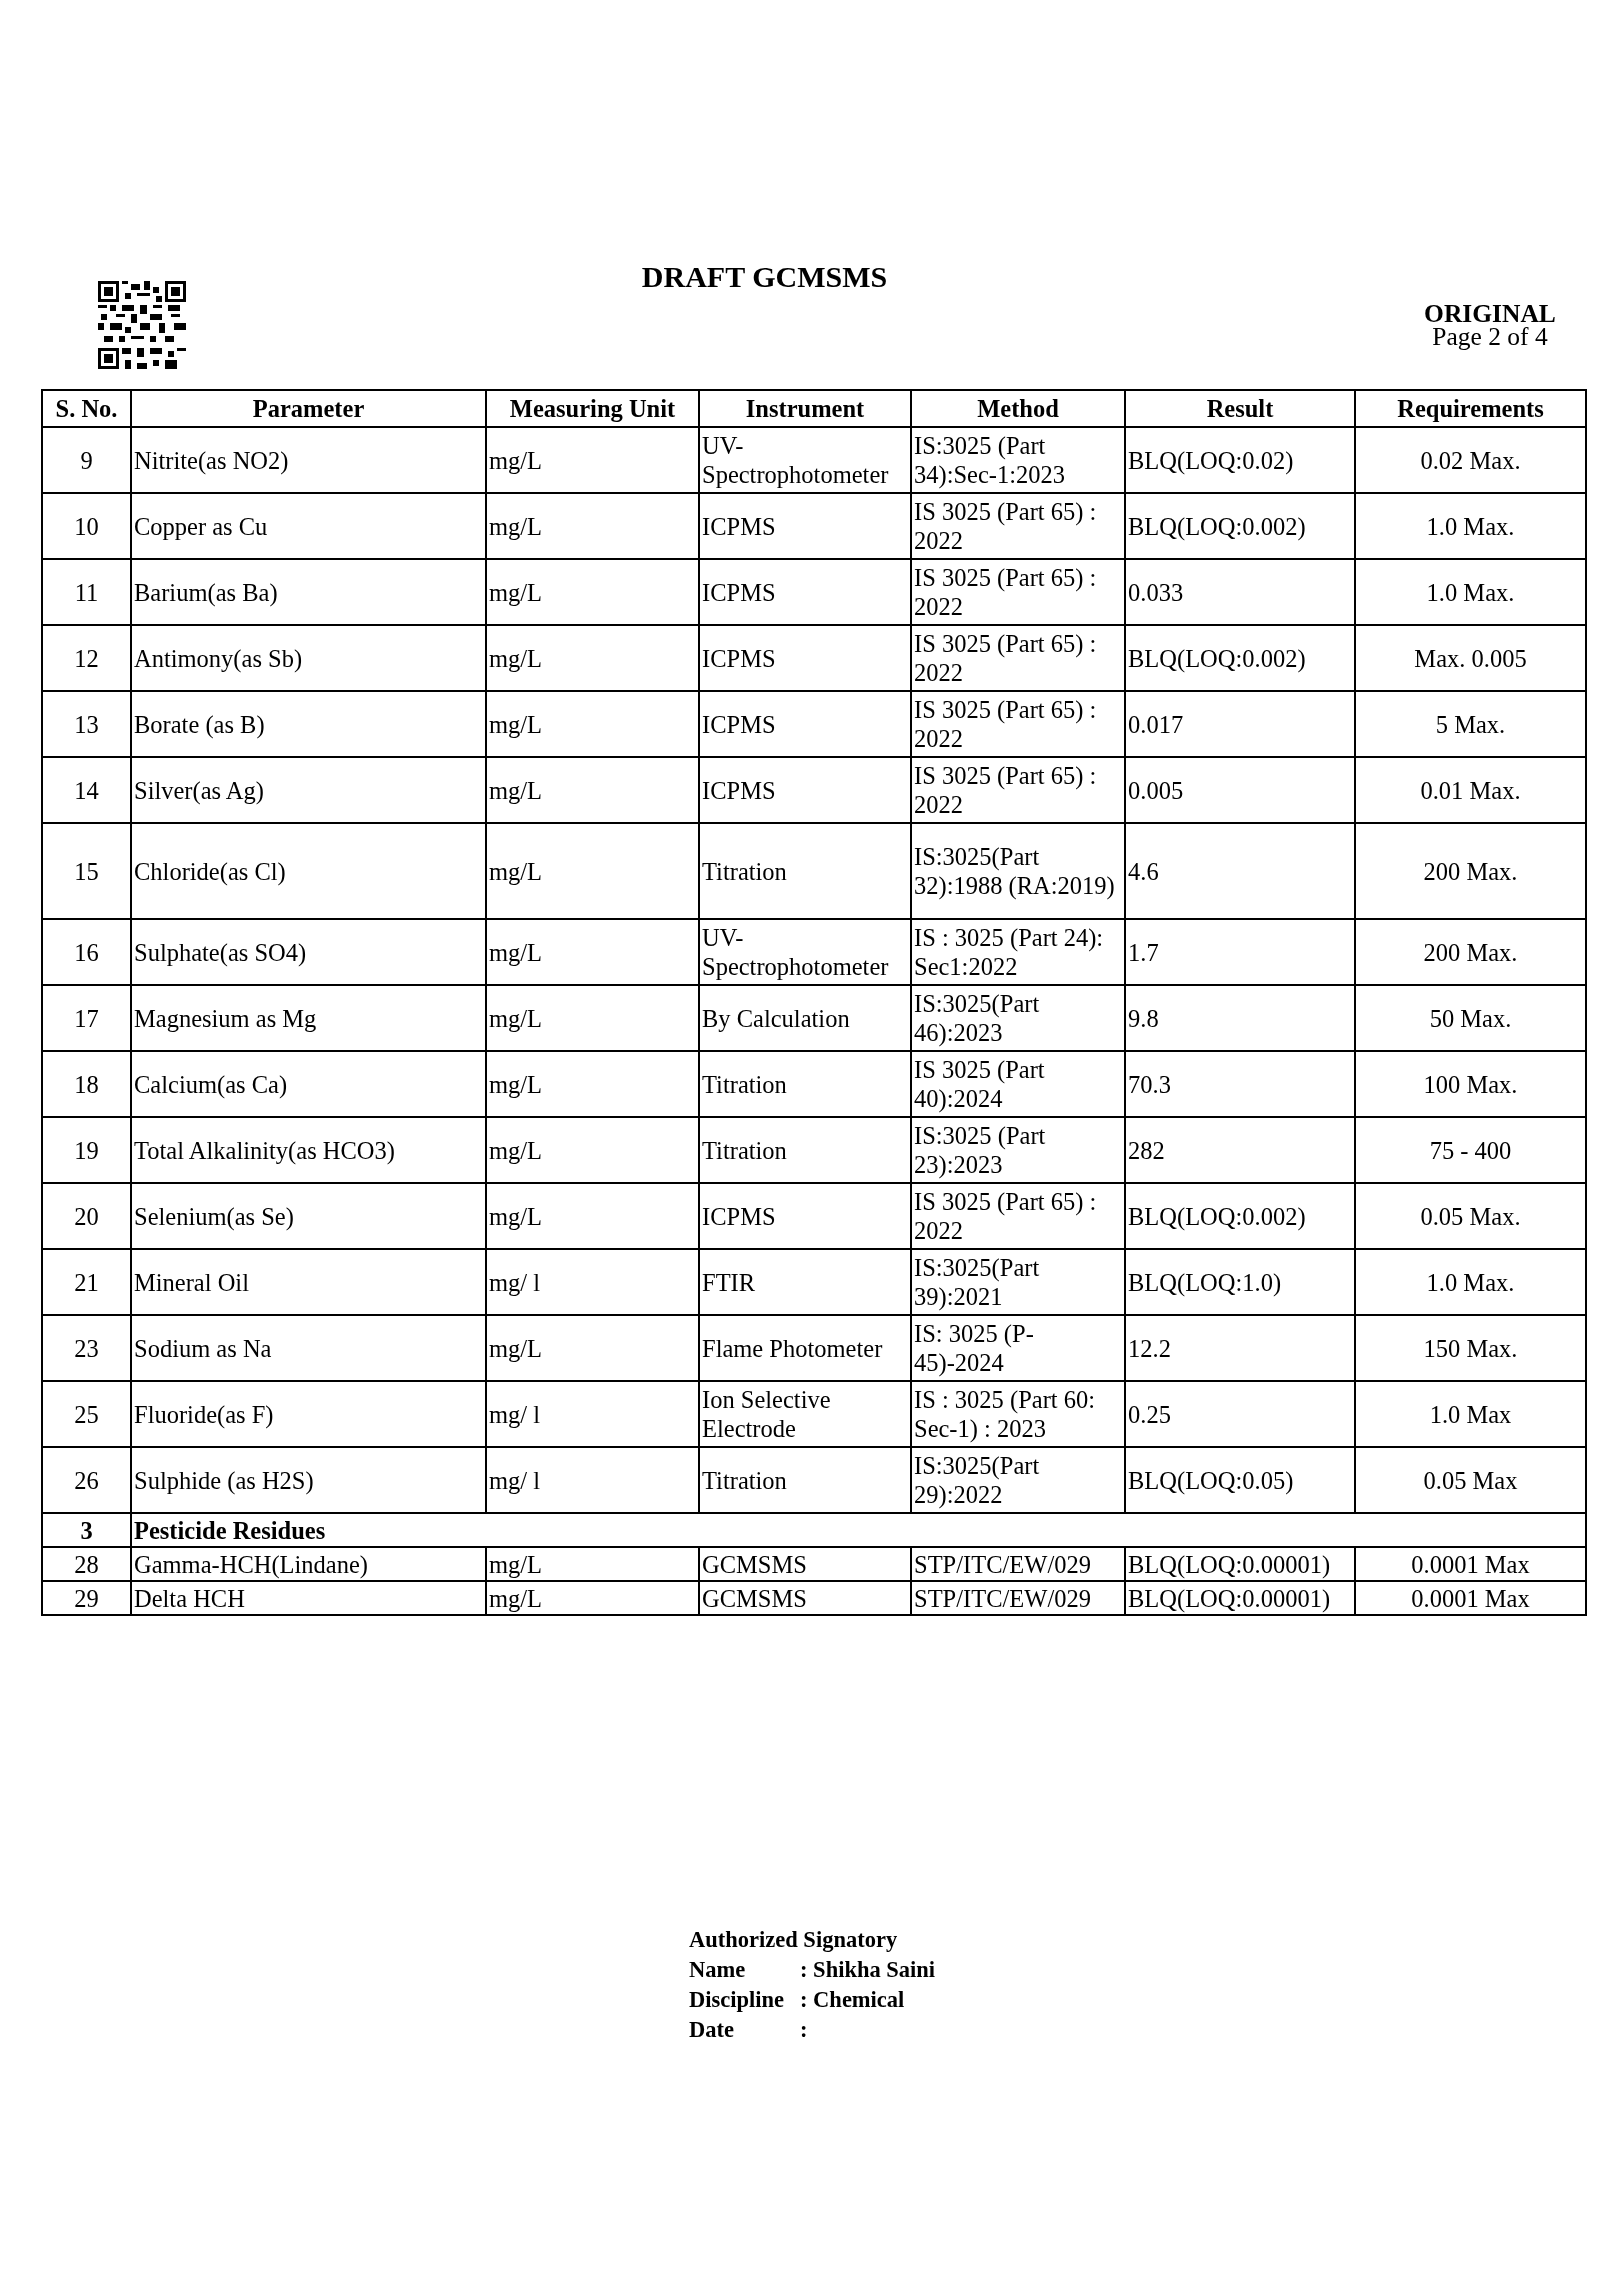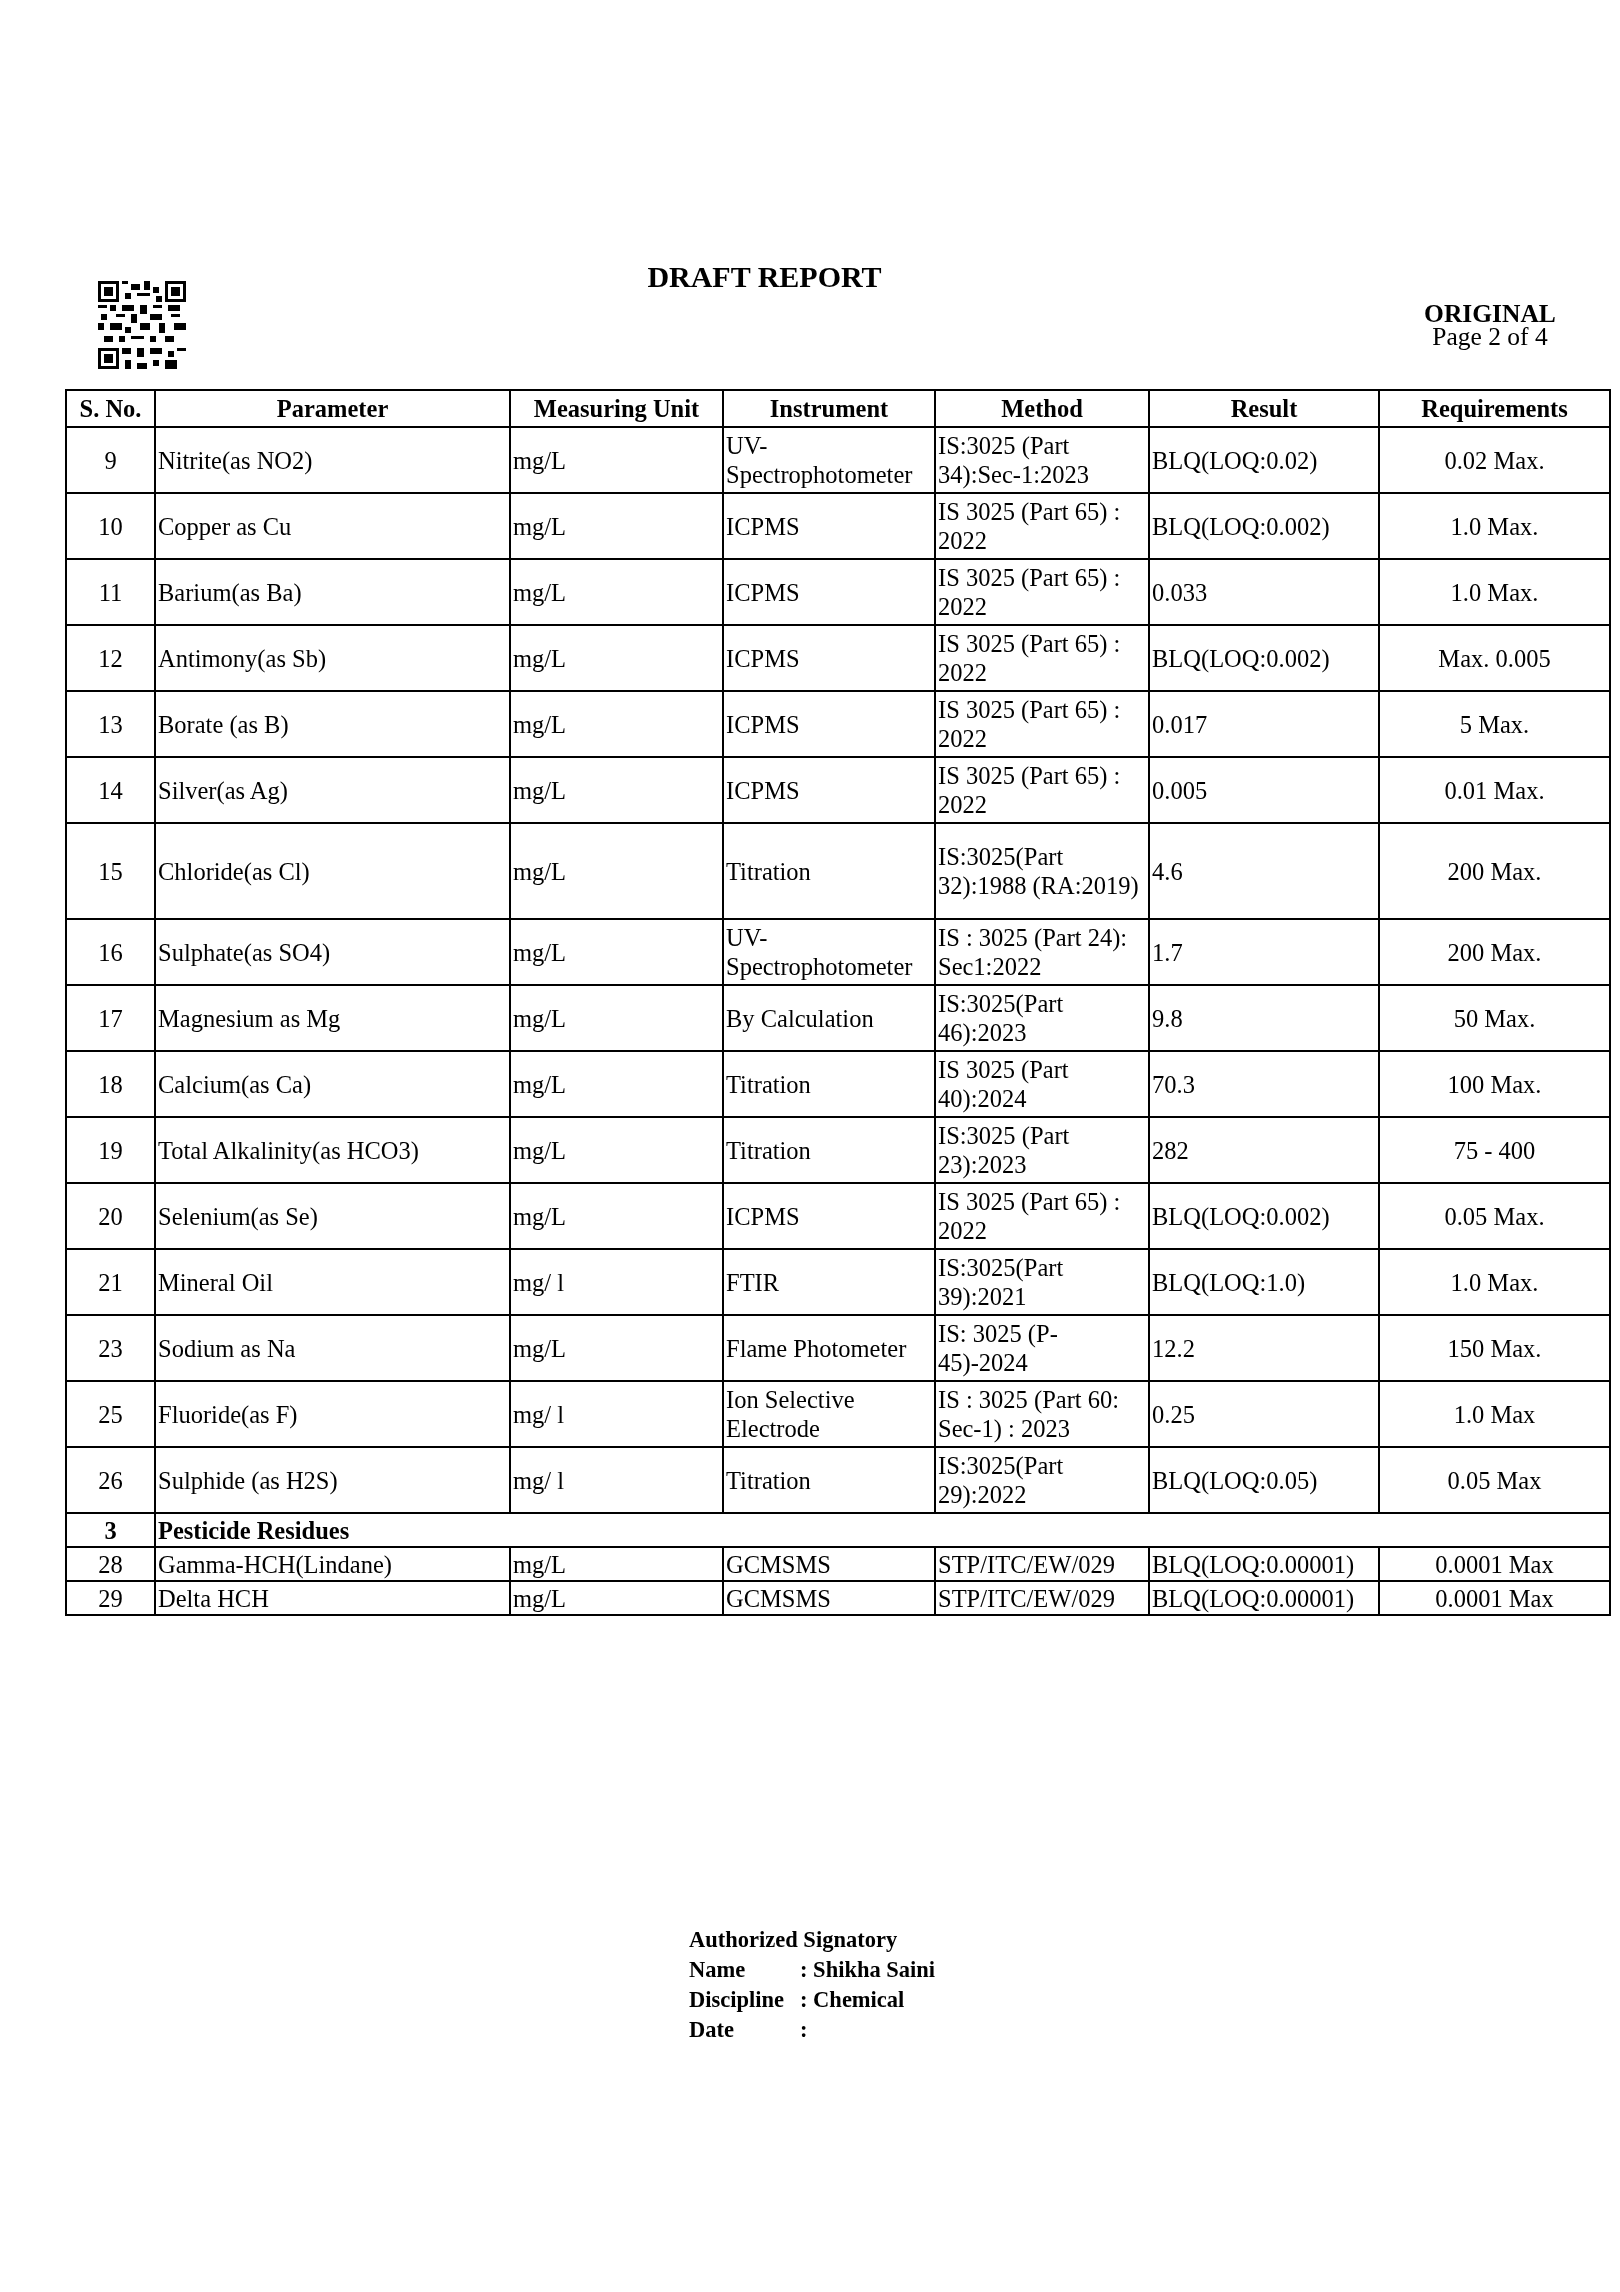--- a/index.html
+++ b/index.html
@@ -20,21 +20,21 @@
       font-weight: bold; font-size: 25.5px; line-height: 29px; margin-top: 42px;
     }
     .page-num {
       position: absolute; left: 1392px; top: 286px; width: 196px; text-align: center;
       font-size: 25.5px; line-height: 27.4px; margin-top: 37px;
     }
     table.report {
       position: absolute; left: 41px; top: 389px;
       border-collapse: collapse; table-layout: fixed;
       width: 1544px;
-      font-size: 24.5px; line-height: 29px; margin-left: 24px;
+      font-size: 24.5px; line-height: 29px;
     }
     table.report th, table.report td {
       border: 2px solid #000; padding: 0 2px; vertical-align: middle;
       overflow: hidden;
     }
     table.report th { font-weight: bold; text-align: center; height: 35px; }
     td.sno { text-align: center; }
     td.req { text-align: center; }
     td.left { text-align: left; }
     tr.r2 td { height: 64px; }
@@ -99,21 +99,21 @@
       <rect x="17" y="22" width="4" height="2"></rect>
       <rect x="23" y="23" width="2" height="2"></rect>
       <rect x="26" y="22" width="3" height="1"></rect>
     <rect x="9" y="26" width="2" height="3"></rect>
       <rect x="13" y="27" width="3" height="2"></rect>
       <rect x="18" y="26" width="2" height="2"></rect>
       <rect x="22" y="26" width="4" height="3"></rect>
   </g>
 </svg>
 
-<div class="title">DRAFT REPORT</div>
+<div class="title">DRAFT GCMSMS</div>
 <div class="copy-label">ORIGINAL</div>
 <div class="page-num">Page 2 of 4</div>
 
 <table class="report">
   <colgroup>
     <col style="width:89px">
       <col style="width:355px">
       <col style="width:213px">
       <col style="width:212px">
       <col style="width:214px">

